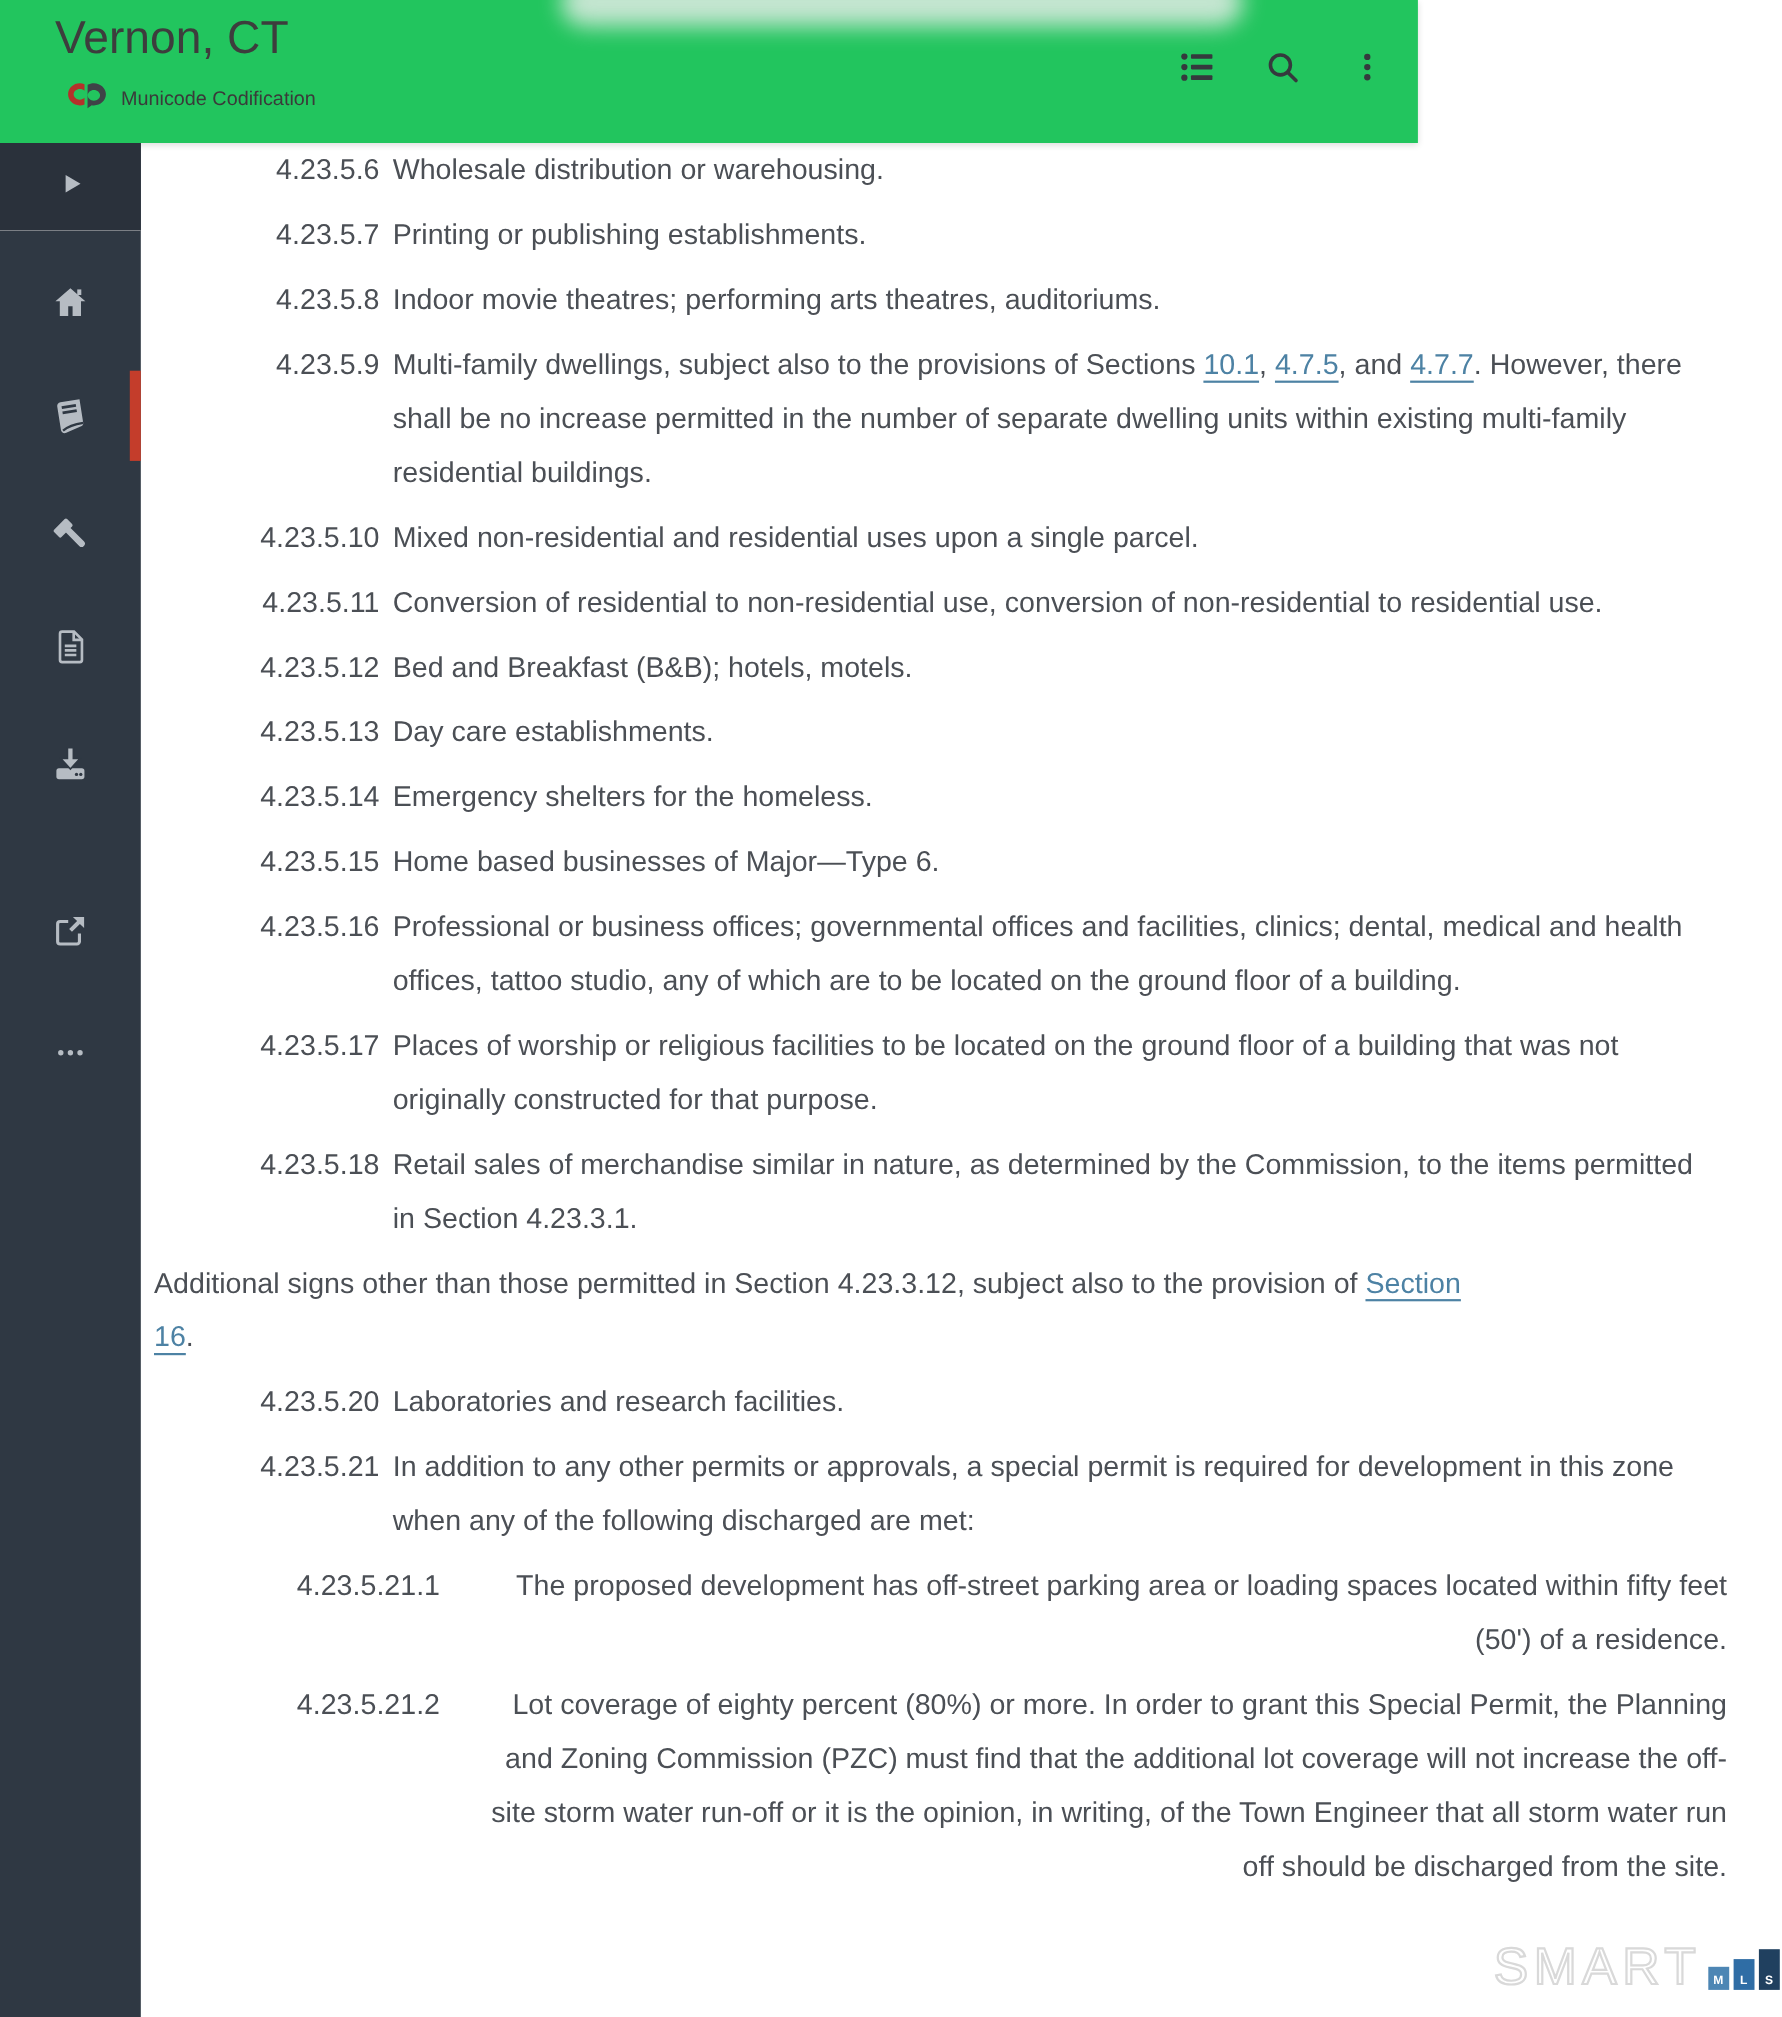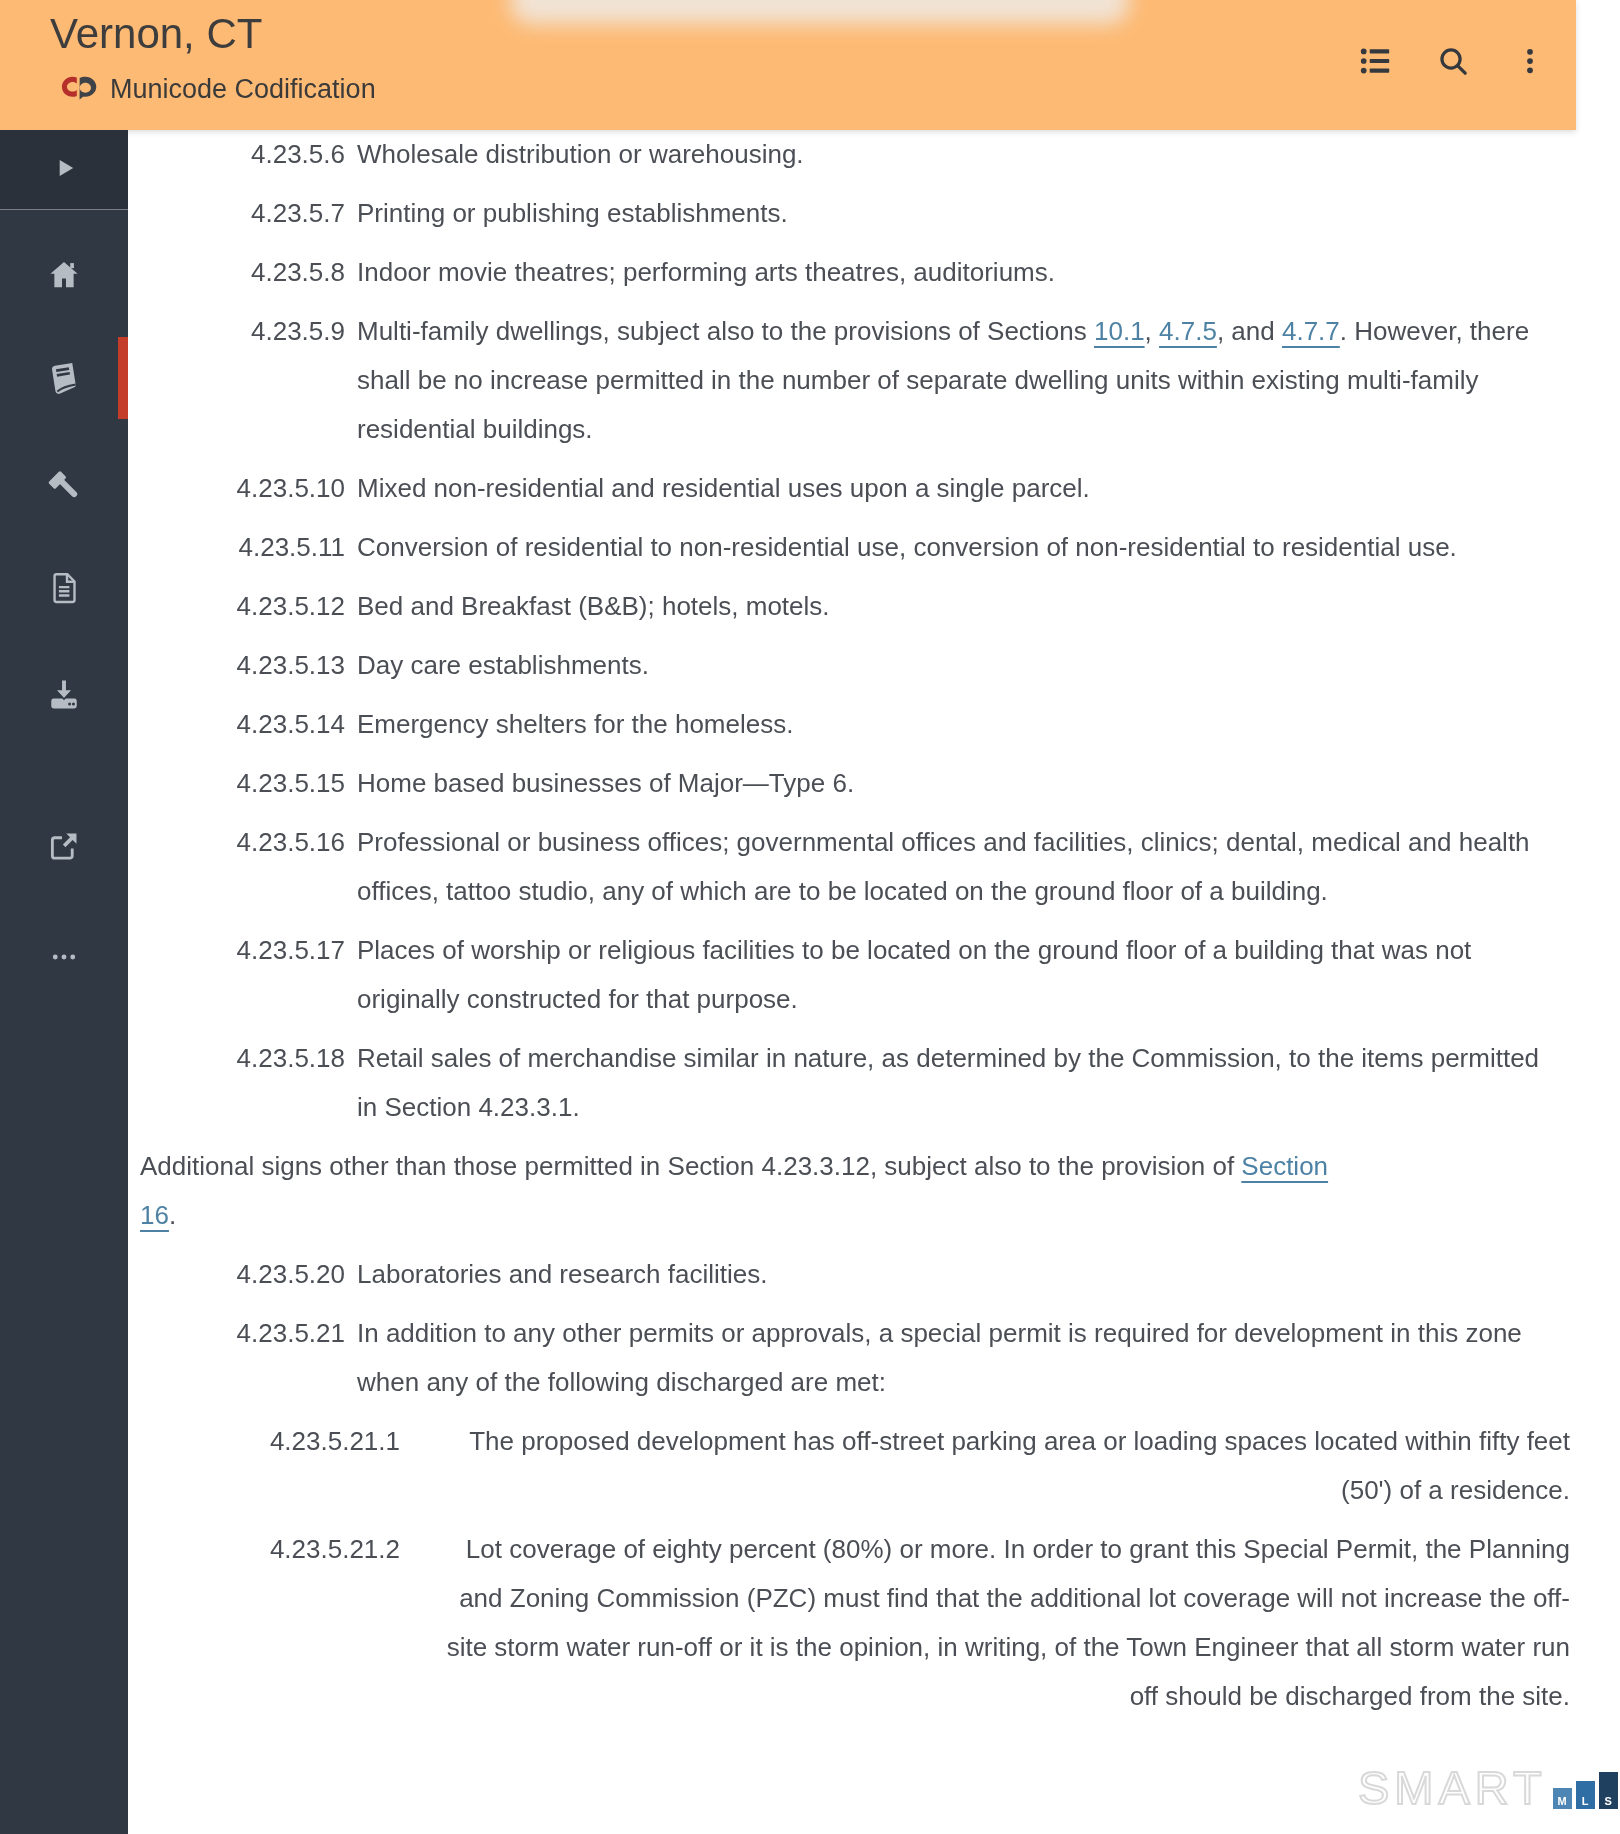--- a/index.html
+++ b/index.html
@@ -4,35 +4,35 @@
 <style>
   * { margin:0; padding:0; box-sizing:border-box; }
   html,body { background:#fff; }
   body {
     width:1620px; height:1834px; position:relative; overflow:hidden;
     font-family:"Liberation Sans", sans-serif;
   }
 
   
   .header {
-    position:absolute; top:0; left:0; width:1576px; height:130px;
-    background:#fdba74; z-index:2; box-shadow:0 2px 6px rgba(0,0,0,.14);
+    position:absolute; top:0; left:0; width:1289px; height:130px;
+    background:#22c55e; z-index:2; box-shadow:0 2px 6px rgba(0,0,0,.14);
   }
   .top-blob {
     position:absolute; left:510px; top:-20px; width:620px; height:44px;
     background:#eeeeee; border-radius:24px; filter:blur(10px); opacity:.8;
   }
   .header-title {
     position:absolute; left:50px; top:10px; font-size:42px; color:#3d3d3d;
     font-weight:400; white-space:nowrap;
   }
   .subtitle-row {
     position:absolute; left:60px; top:74px; display:flex; align-items:center; gap:12px;
   }
-  .subtitle-row .subtitle { font-size:27px; color:#3a3a3a; white-space:nowrap; }
+  .subtitle-row .subtitle { font-size:18px; color:#3a3a3a; white-space:nowrap; }
   .header-actions {
     position:absolute; right:28px; top:44px; display:flex; gap:41px; align-items:center;
   }
   .hbtn { background:none; border:none; padding:0; cursor:pointer; width:36px; height:36px;
           display:flex; align-items:center; justify-content:center; }
 
   
   .sidebar {
     position:absolute; left:0; top:130px; width:128px; height:1704px;
     background:#2f3843; z-index:3;

